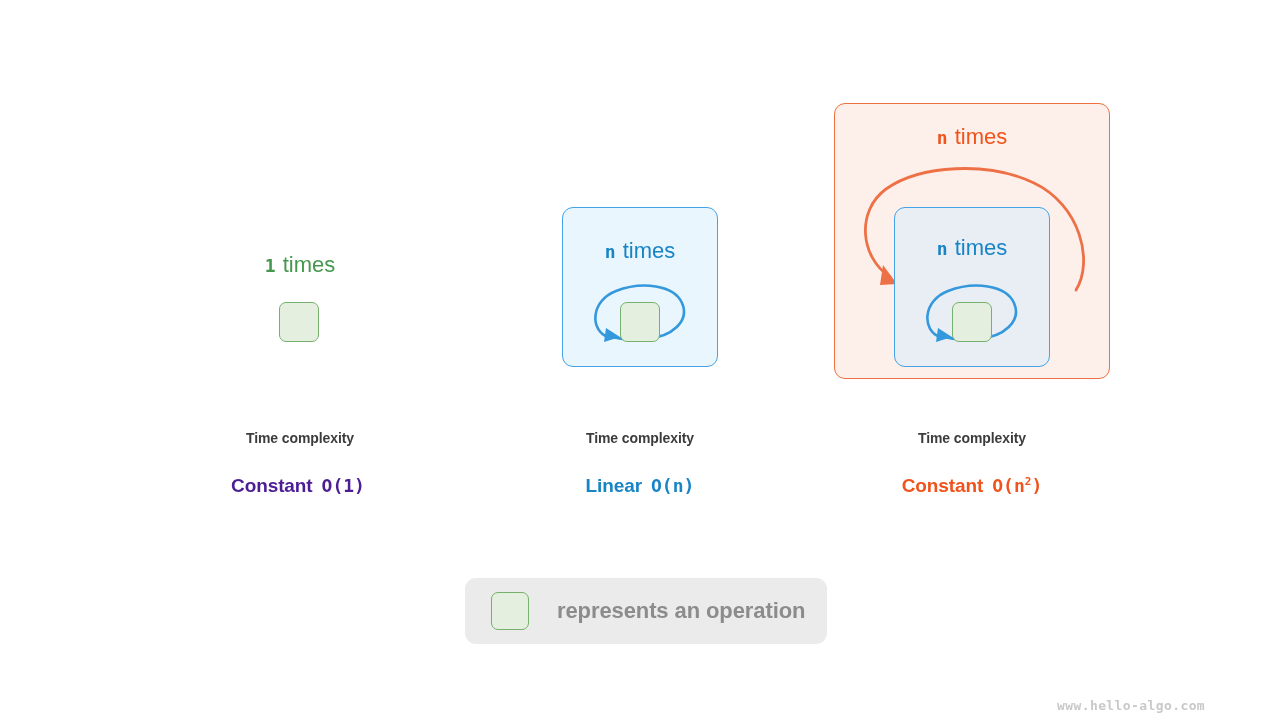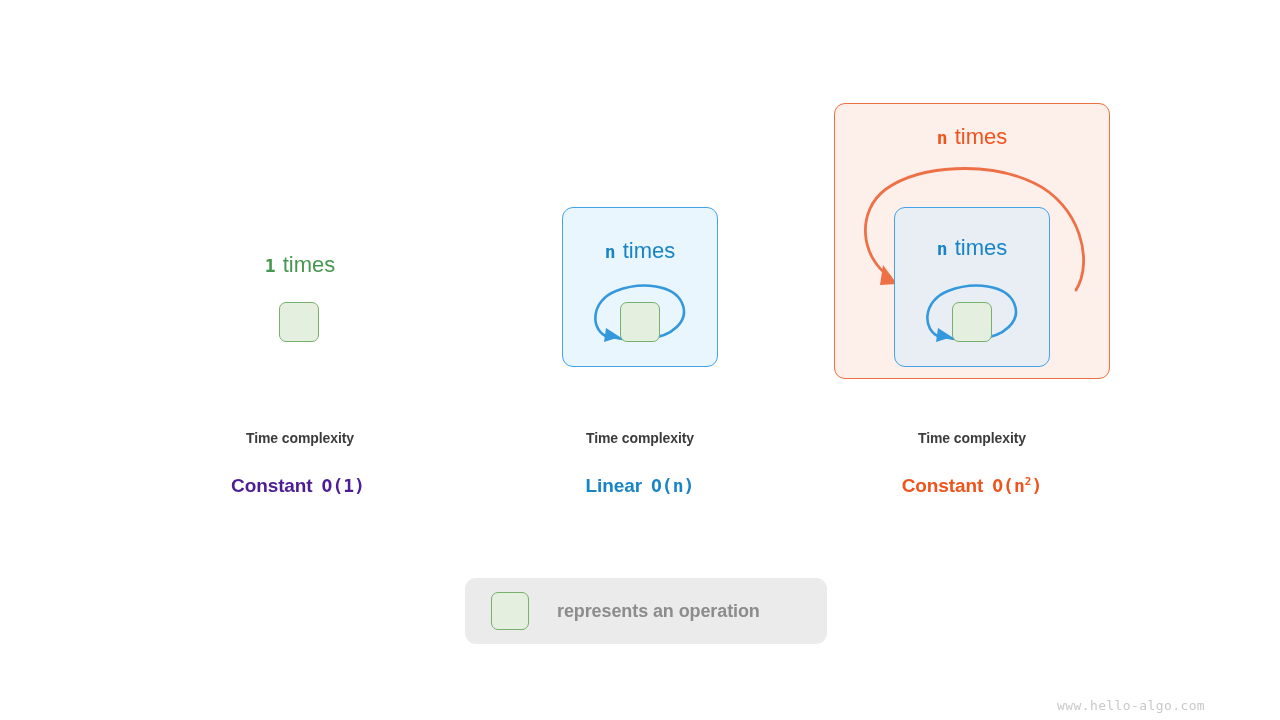--- a/index.html
+++ b/index.html
@@ -102,21 +102,21 @@
 
   
   .legend {
     position: absolute;
     background: #ebebeb;
     border-radius: 11px;
     display: flex;
     align-items: center;
   }
   .legend-text {
-    font-size: 18px;
+    font-size: 22px;
     font-weight: bold;
     color: #8c8c8c;
     letter-spacing: -0.1px;
   }
 
   
   .watermark {
     position: absolute;
     font-family: "DejaVu Sans Mono", "Liberation Mono", monospace;
     font-size: 13px;
@@ -205,15 +205,15 @@
 
   <div class="col-complexity" style="left:852px; top:475px; width:240px; color:#f0531c;">
     <span>Constant</span><span style="display:inline-block;width:9px"></span><span class="mono"><span>O(n</span><sup>2</sup><span>)</span></span>
   </div>
 
   <div class="legend" style="left:465px; top:578px; width:362px; height:66px;">
     <div class="op-box" style="position:relative; left:26px; top:0; width:38px; height:38px;"></div>
     <div class="legend-text" style="margin-left:54px;">represents an operation</div>
   </div>
 
-  <div class="watermark" style="left:1057px; top:698px;">www.hello-algo.com</div>
+  <div class="watermark" style="left:1057px; top:698px;font-weight:bold;">www.hello-algo.com</div>
 
 </div>
 
 </body></html>

